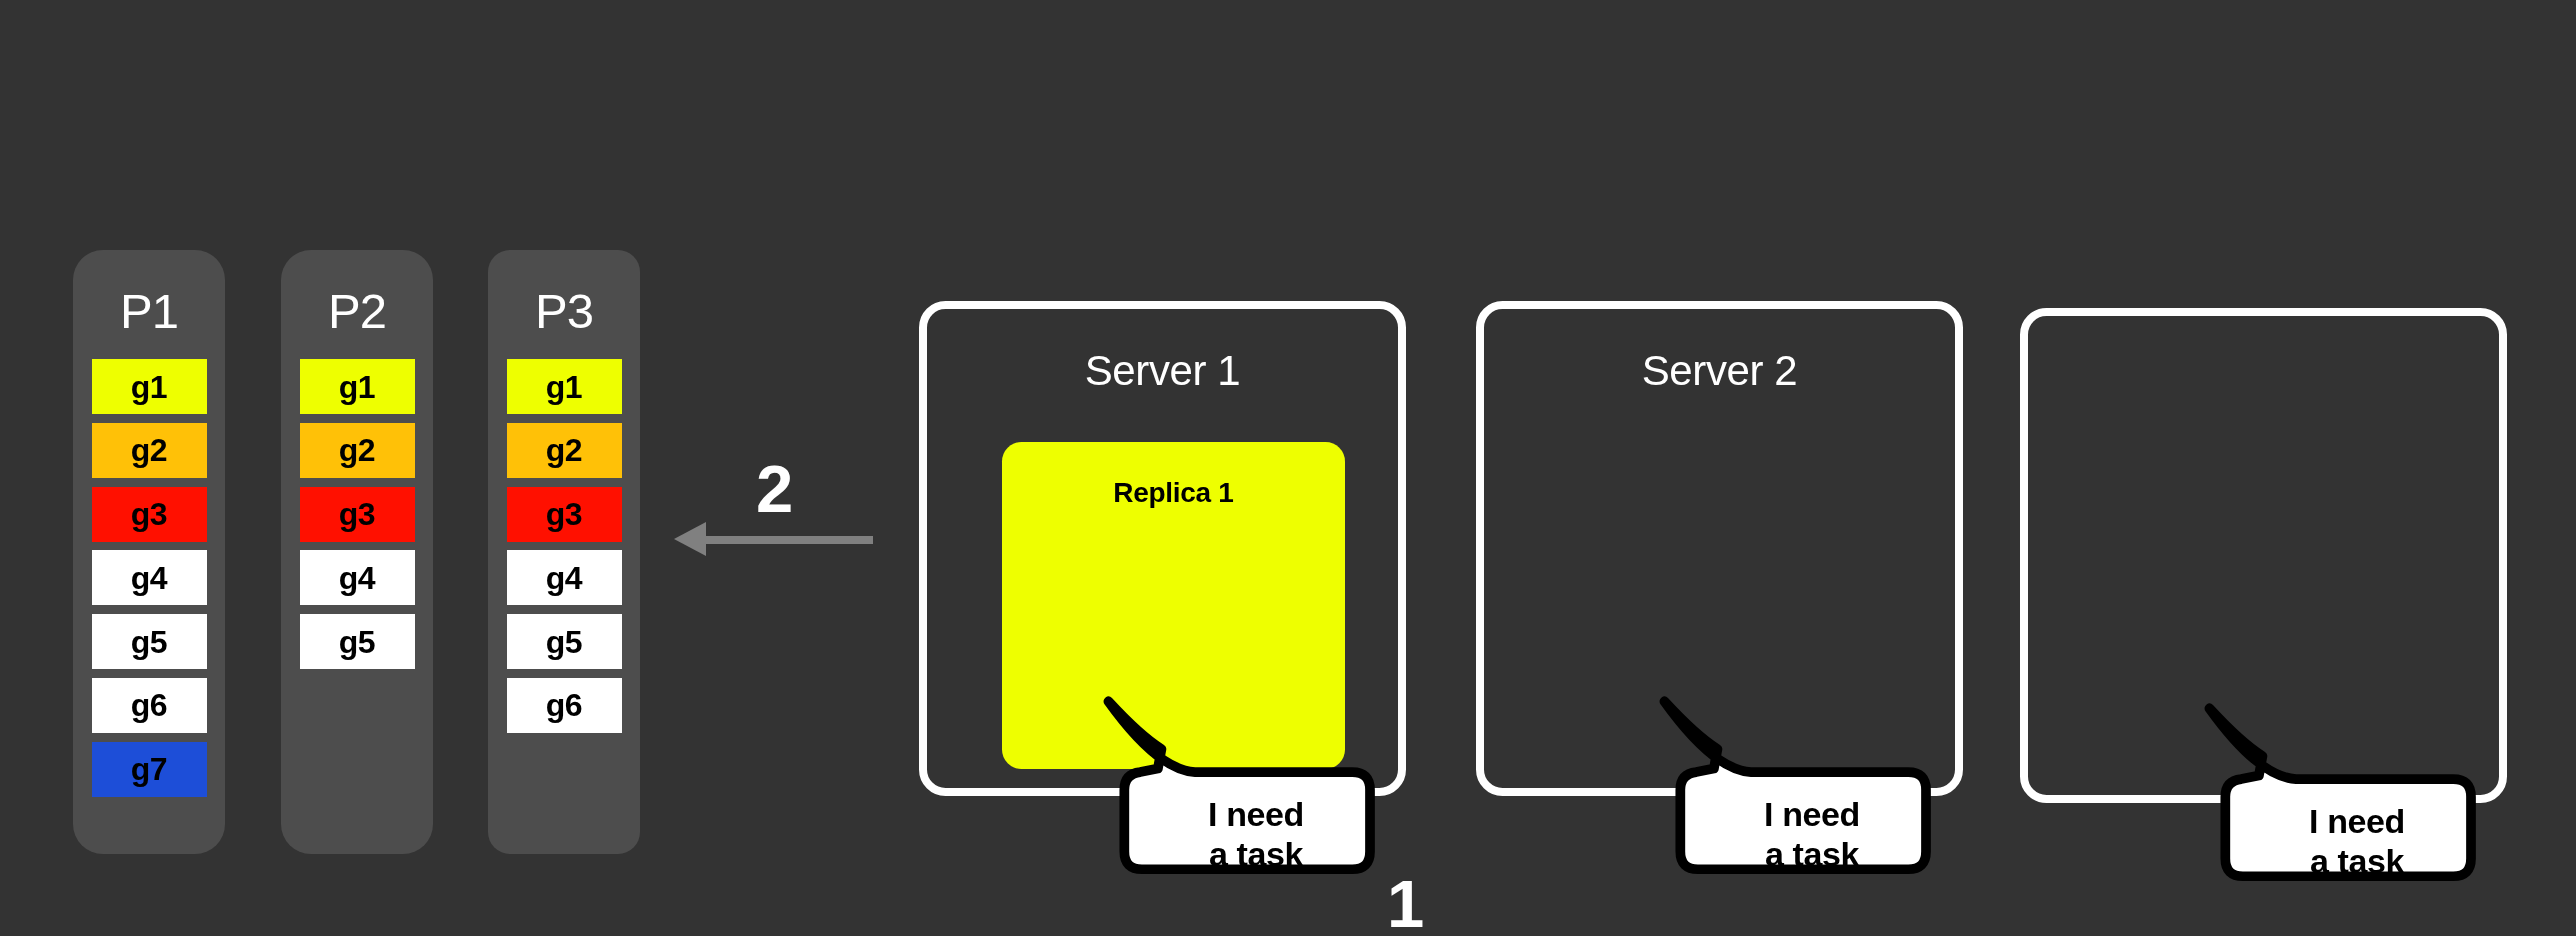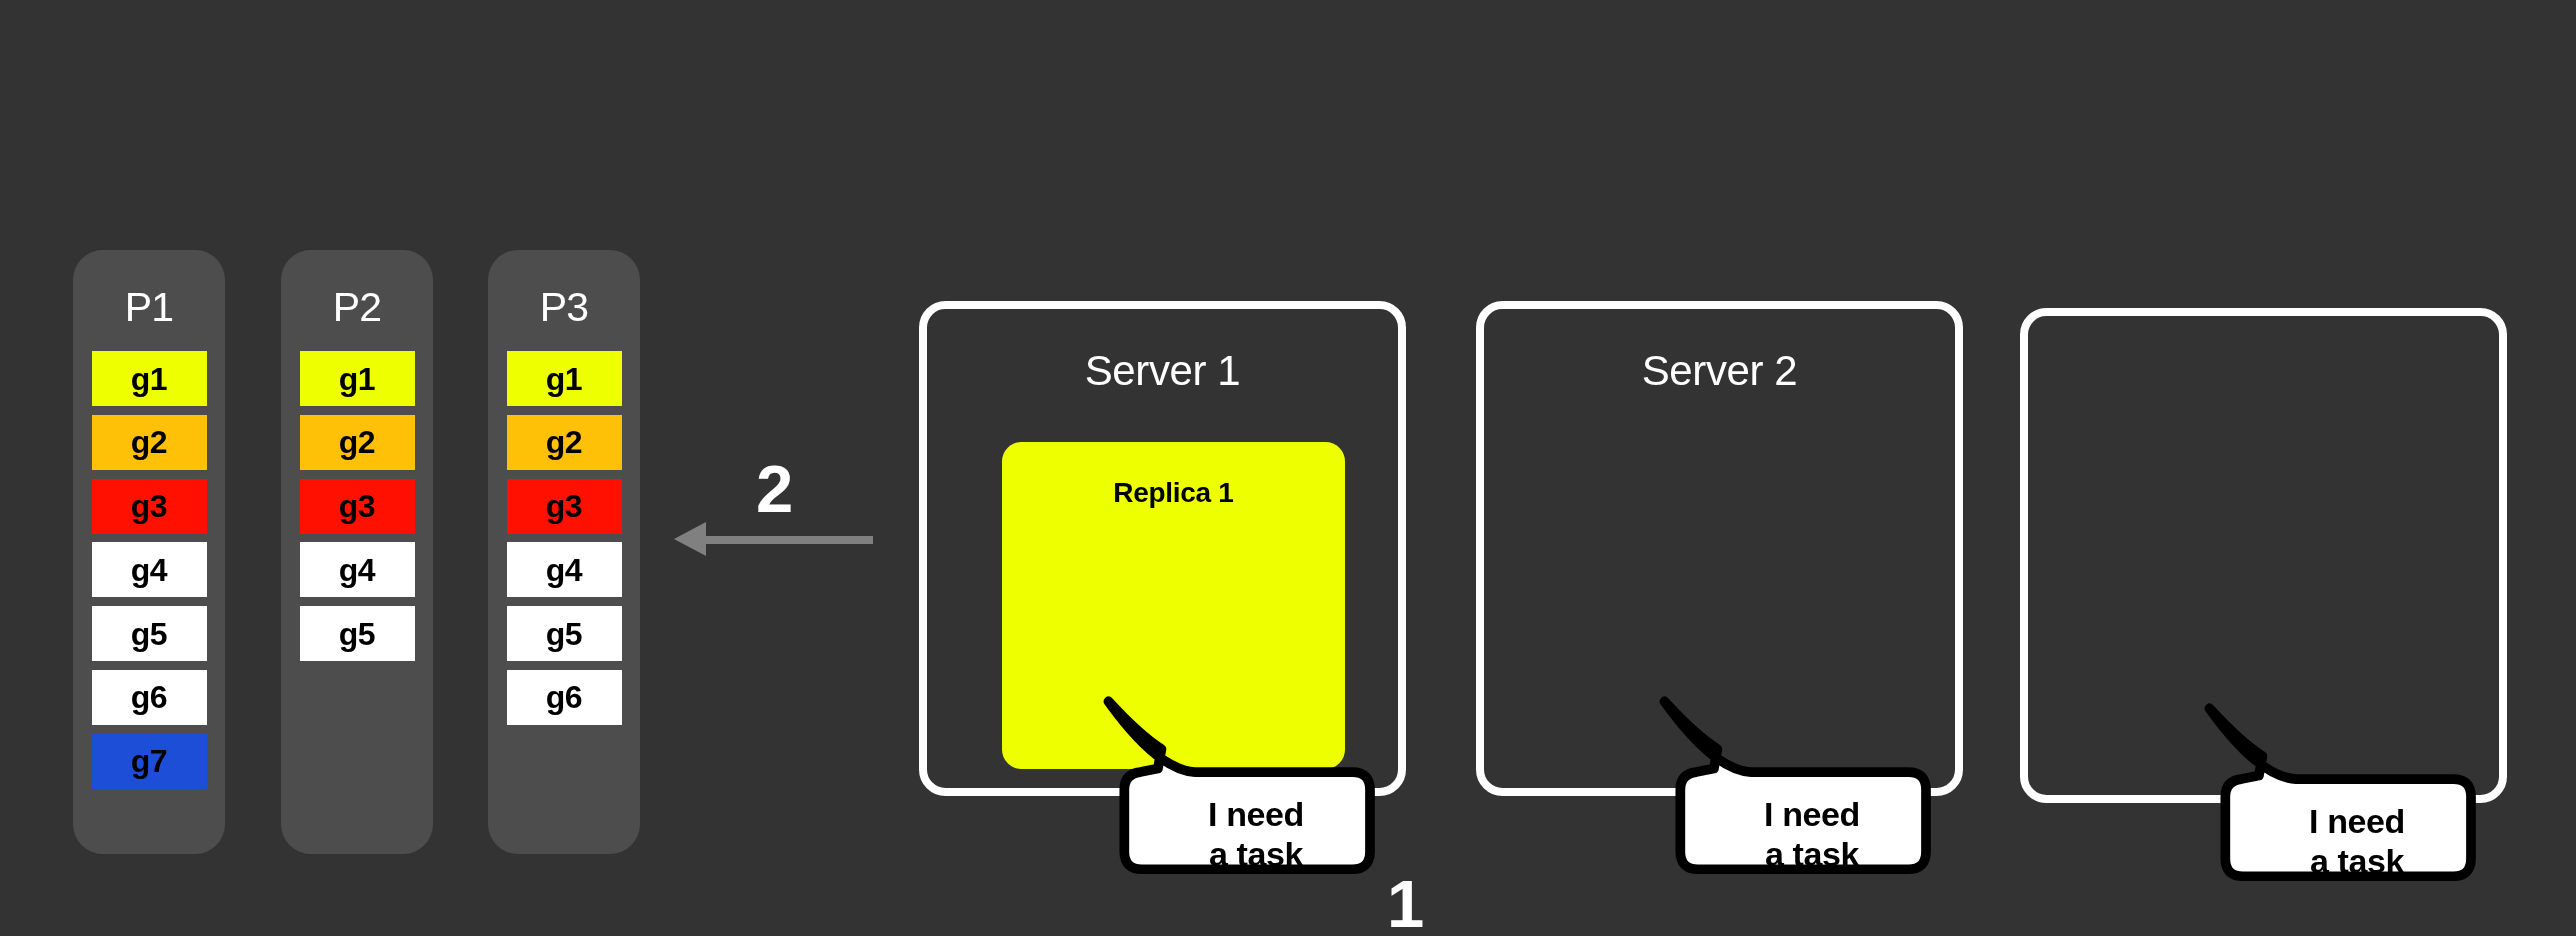--- a/index.html
+++ b/index.html
@@ -21,21 +21,21 @@
     position: absolute;
     background: #4D4D4D;
     border-radius: 30px;
     box-sizing: border-box;
     display: flex;
     flex-direction: column;
     align-items: center;
   }
   .partition-title {
     color: #FFFFFF;
-    font-size: 41px;
+    font-size: 49px;
     font-weight: 400;
     line-height: 1;
     margin-top: 37px;
     margin-bottom: 23px;
     letter-spacing: -0.9px;
     user-select: none;
   }
   .gbox-stack {
     display: flex;
     flex-direction: column;
@@ -204,21 +204,21 @@
         </div>
       <div class="gbox" style="background:#FFFFFF;">
           <span>g4</span>
         </div>
       <div class="gbox" style="background:#FFFFFF;">
           <span>g5</span>
         </div>
     </div>
   </div>
 
-  <div class="partition" style="left:488px; top:250px; width:152px; height:604px;">
+  <div class="partition" style="left:488px; top:250px; width:152px; height:604px;border-radius:22px;">
     <div class="partition-title">P3</div>
     <div class="gbox-stack">
       <div class="gbox" style="background:#EEFF00;">
           <span>g1</span>
         </div>
       <div class="gbox" style="background:#FFC107;">
           <span>g2</span>
         </div>
       <div class="gbox" style="background:#FF1000;">
           <span>g3</span>

